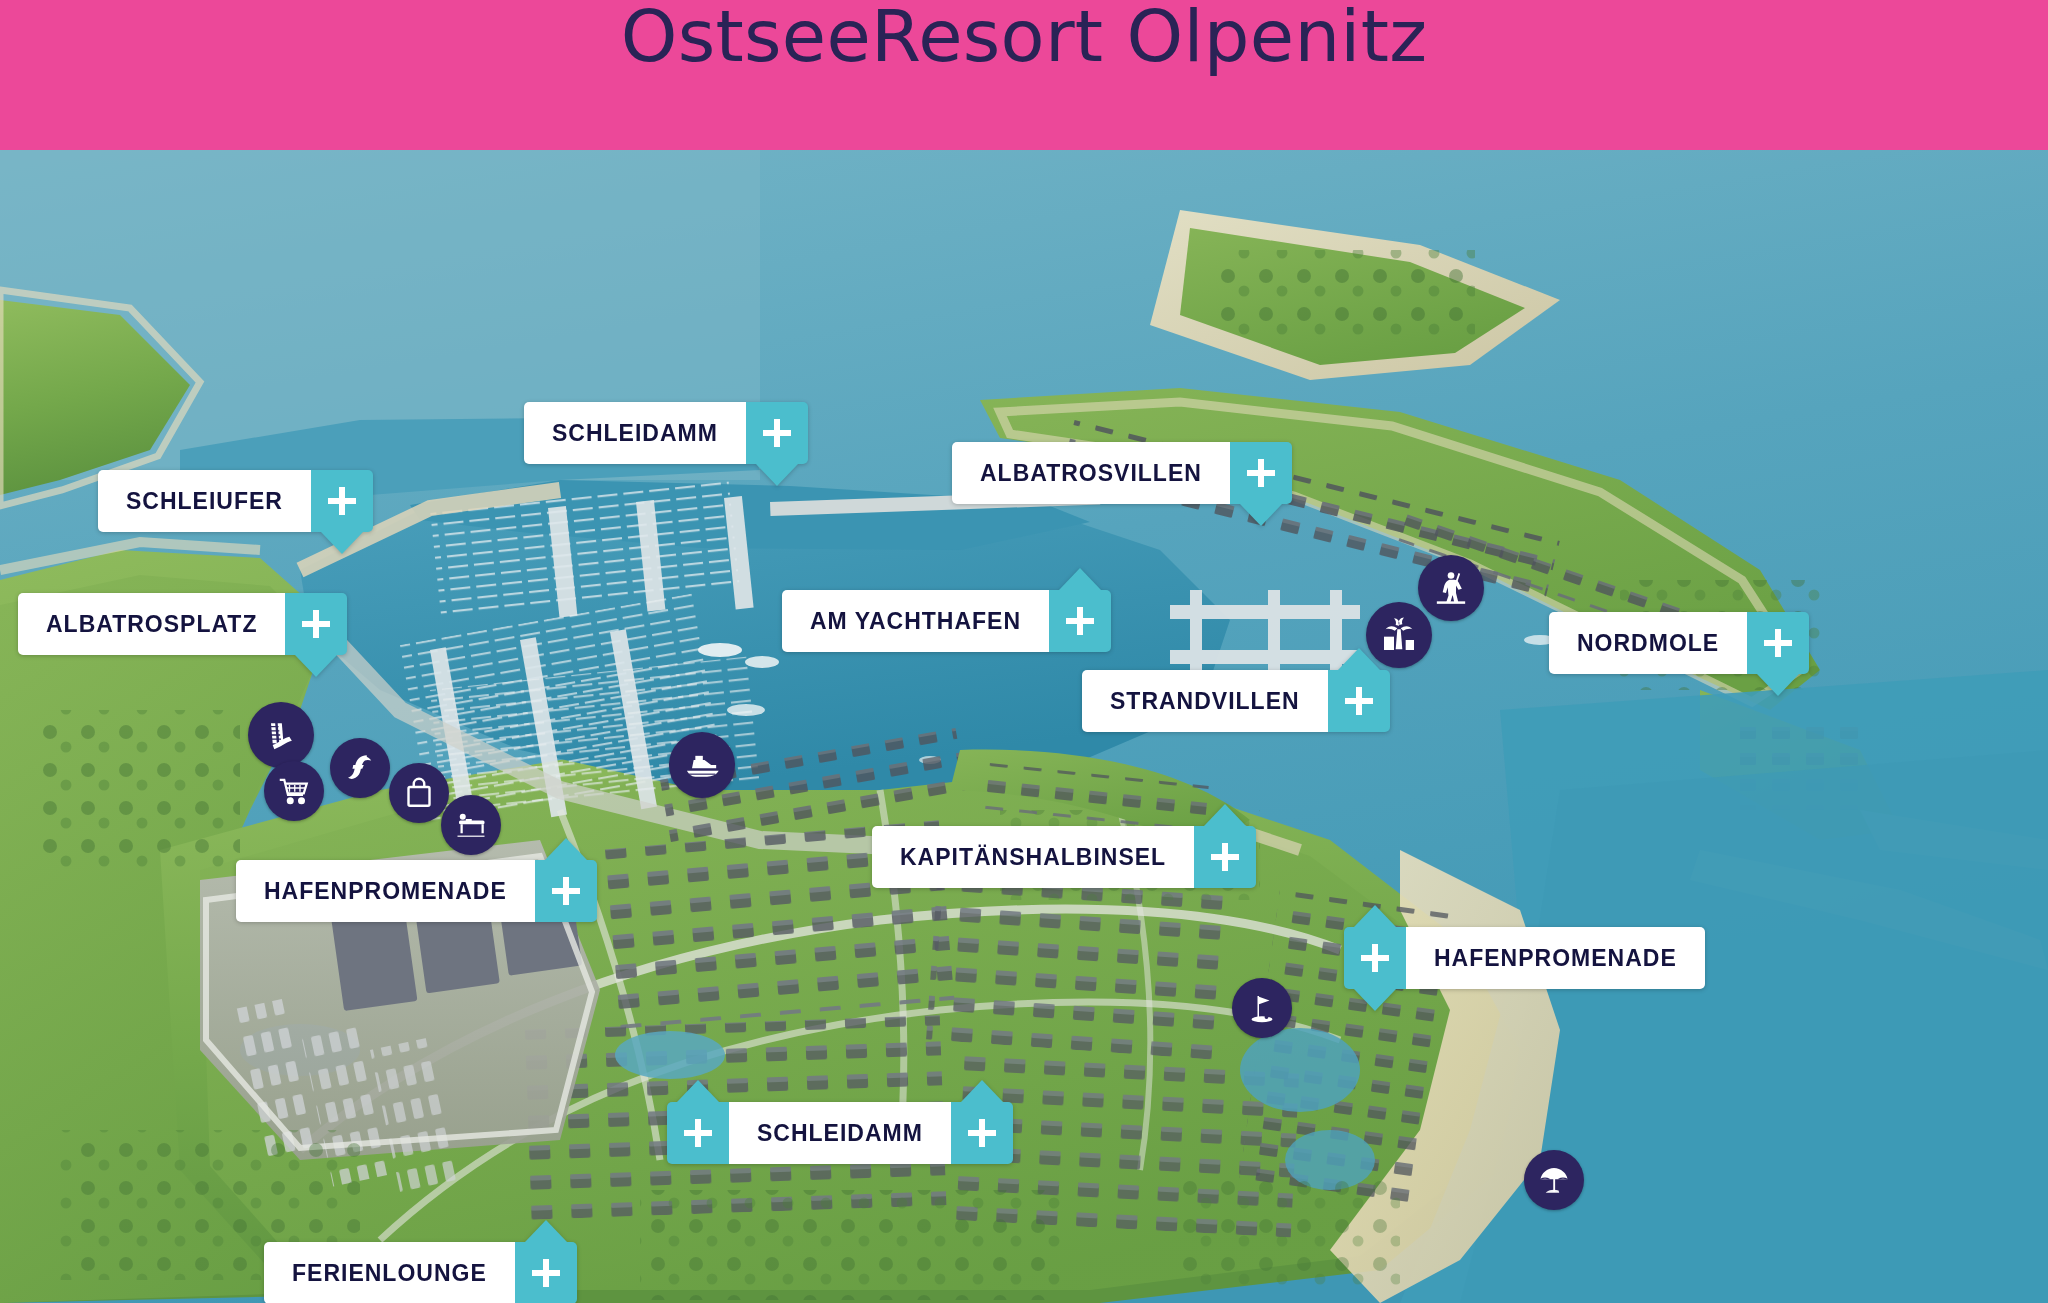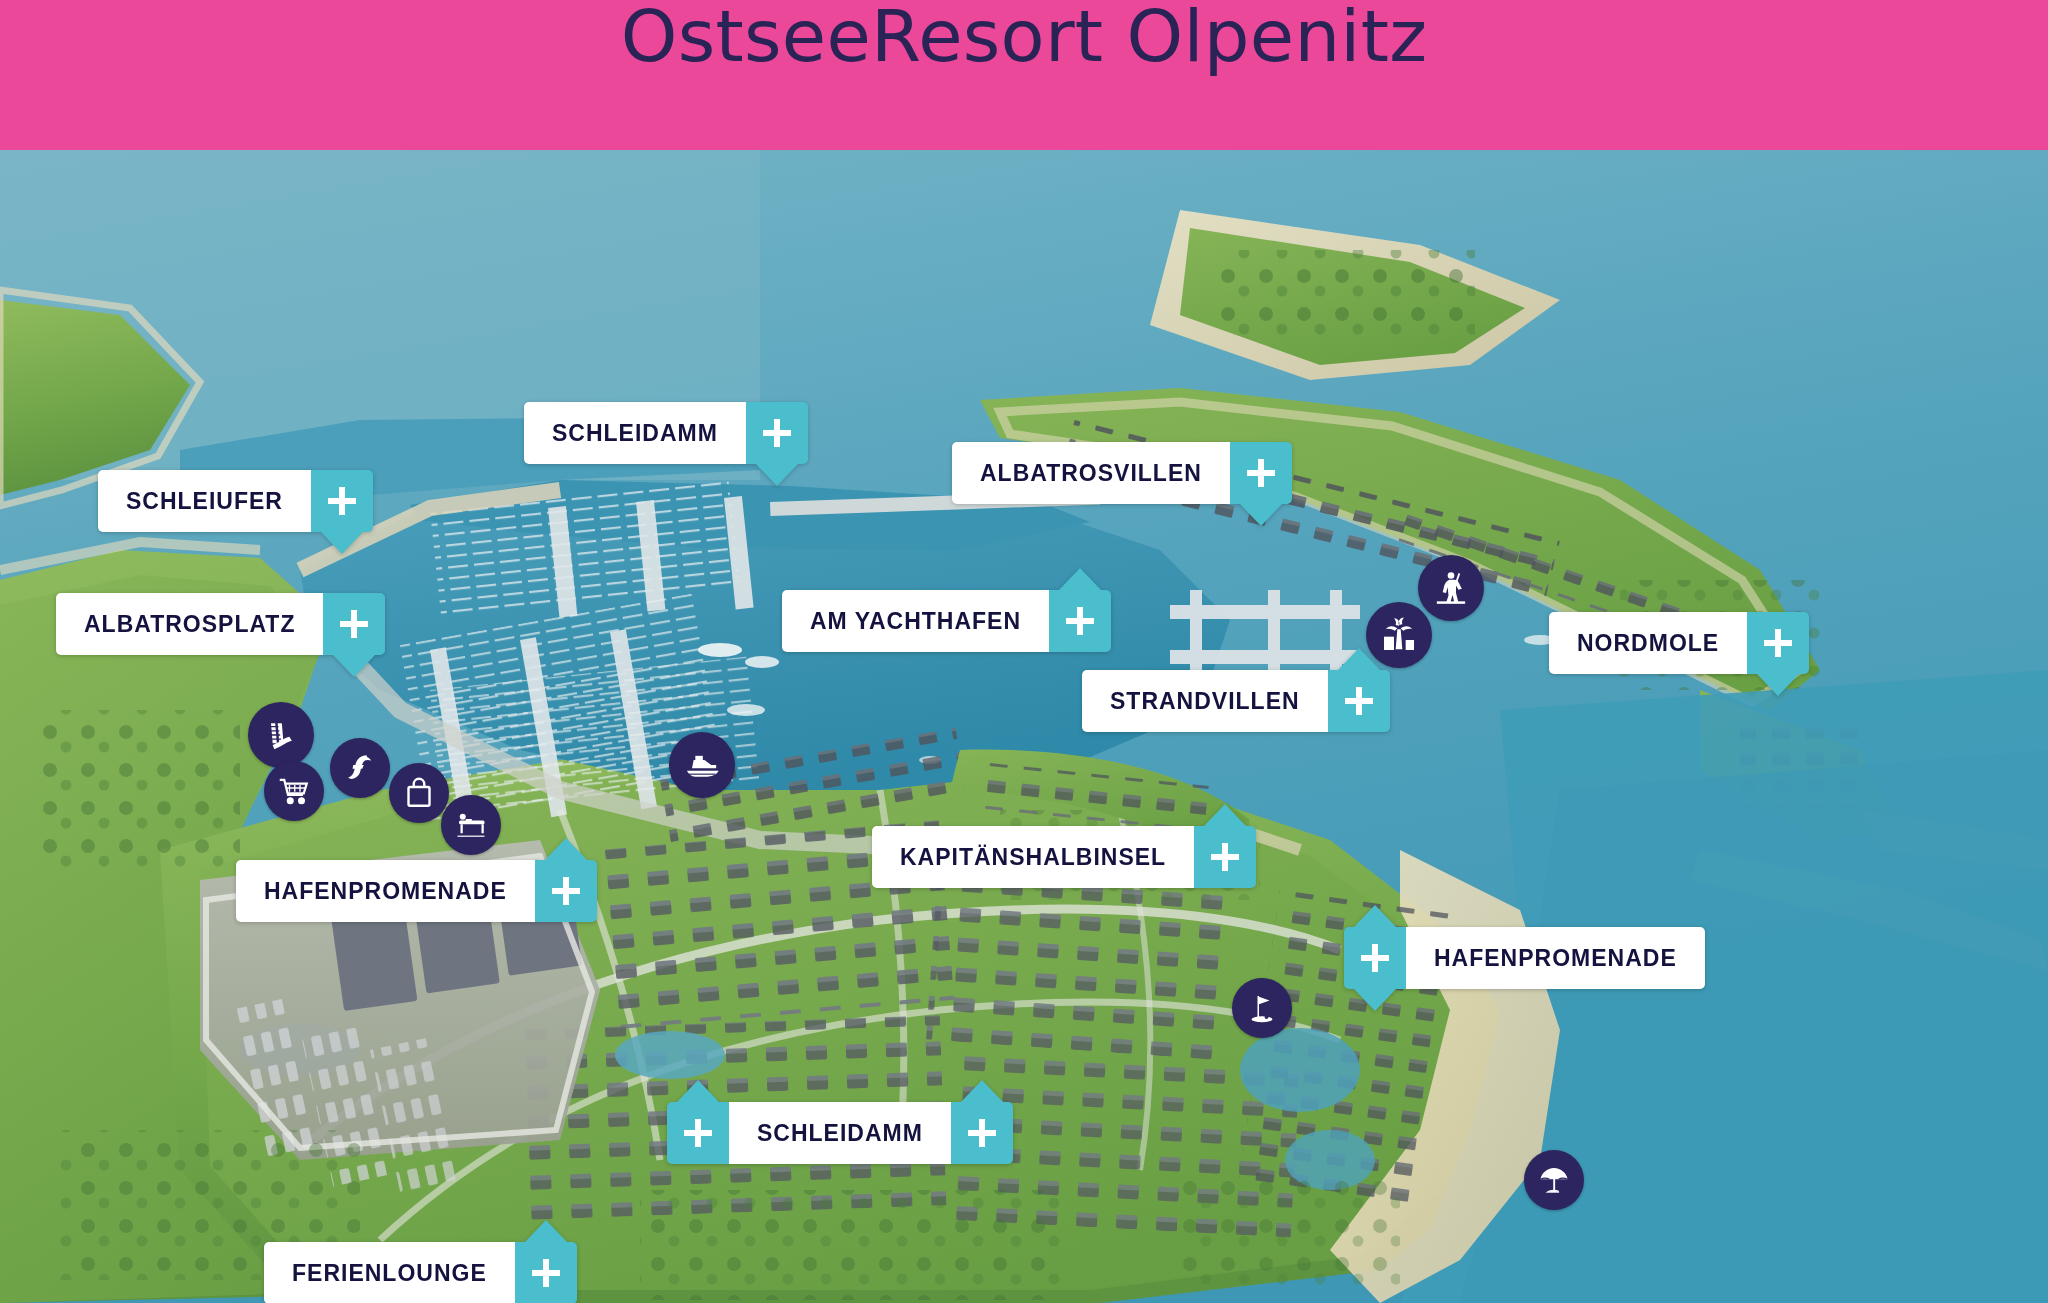--- a/index.html
+++ b/index.html
@@ -328,21 +328,21 @@
       </div>
       <div class="marker plus-right" style="left: 952px; top: 292px;">
         <div class="pill">
           <span class="pill-label">ALBATROSVILLEN</span>
         </div>
         <div class="plus-box">
           <span class="plus-glyph"></span>
           <span class="tip-down"></span>
         </div>
       </div>
-      <div class="marker plus-right" style="left: 18px; top: 443px; margin-left: 38px;">
+      <div class="marker plus-right" style="left: 18px; top: 443px;">
         <div class="pill">
           <span class="pill-label">ALBATROSPLATZ</span>
         </div>
         <div class="plus-box">
           <span class="plus-glyph"></span>
           <span class="tip-down"></span>
         </div>
       </div>
       <div class="marker plus-right" style="left: 782px; top: 440px; border-radius: 20px;">
         <div class="pill">

